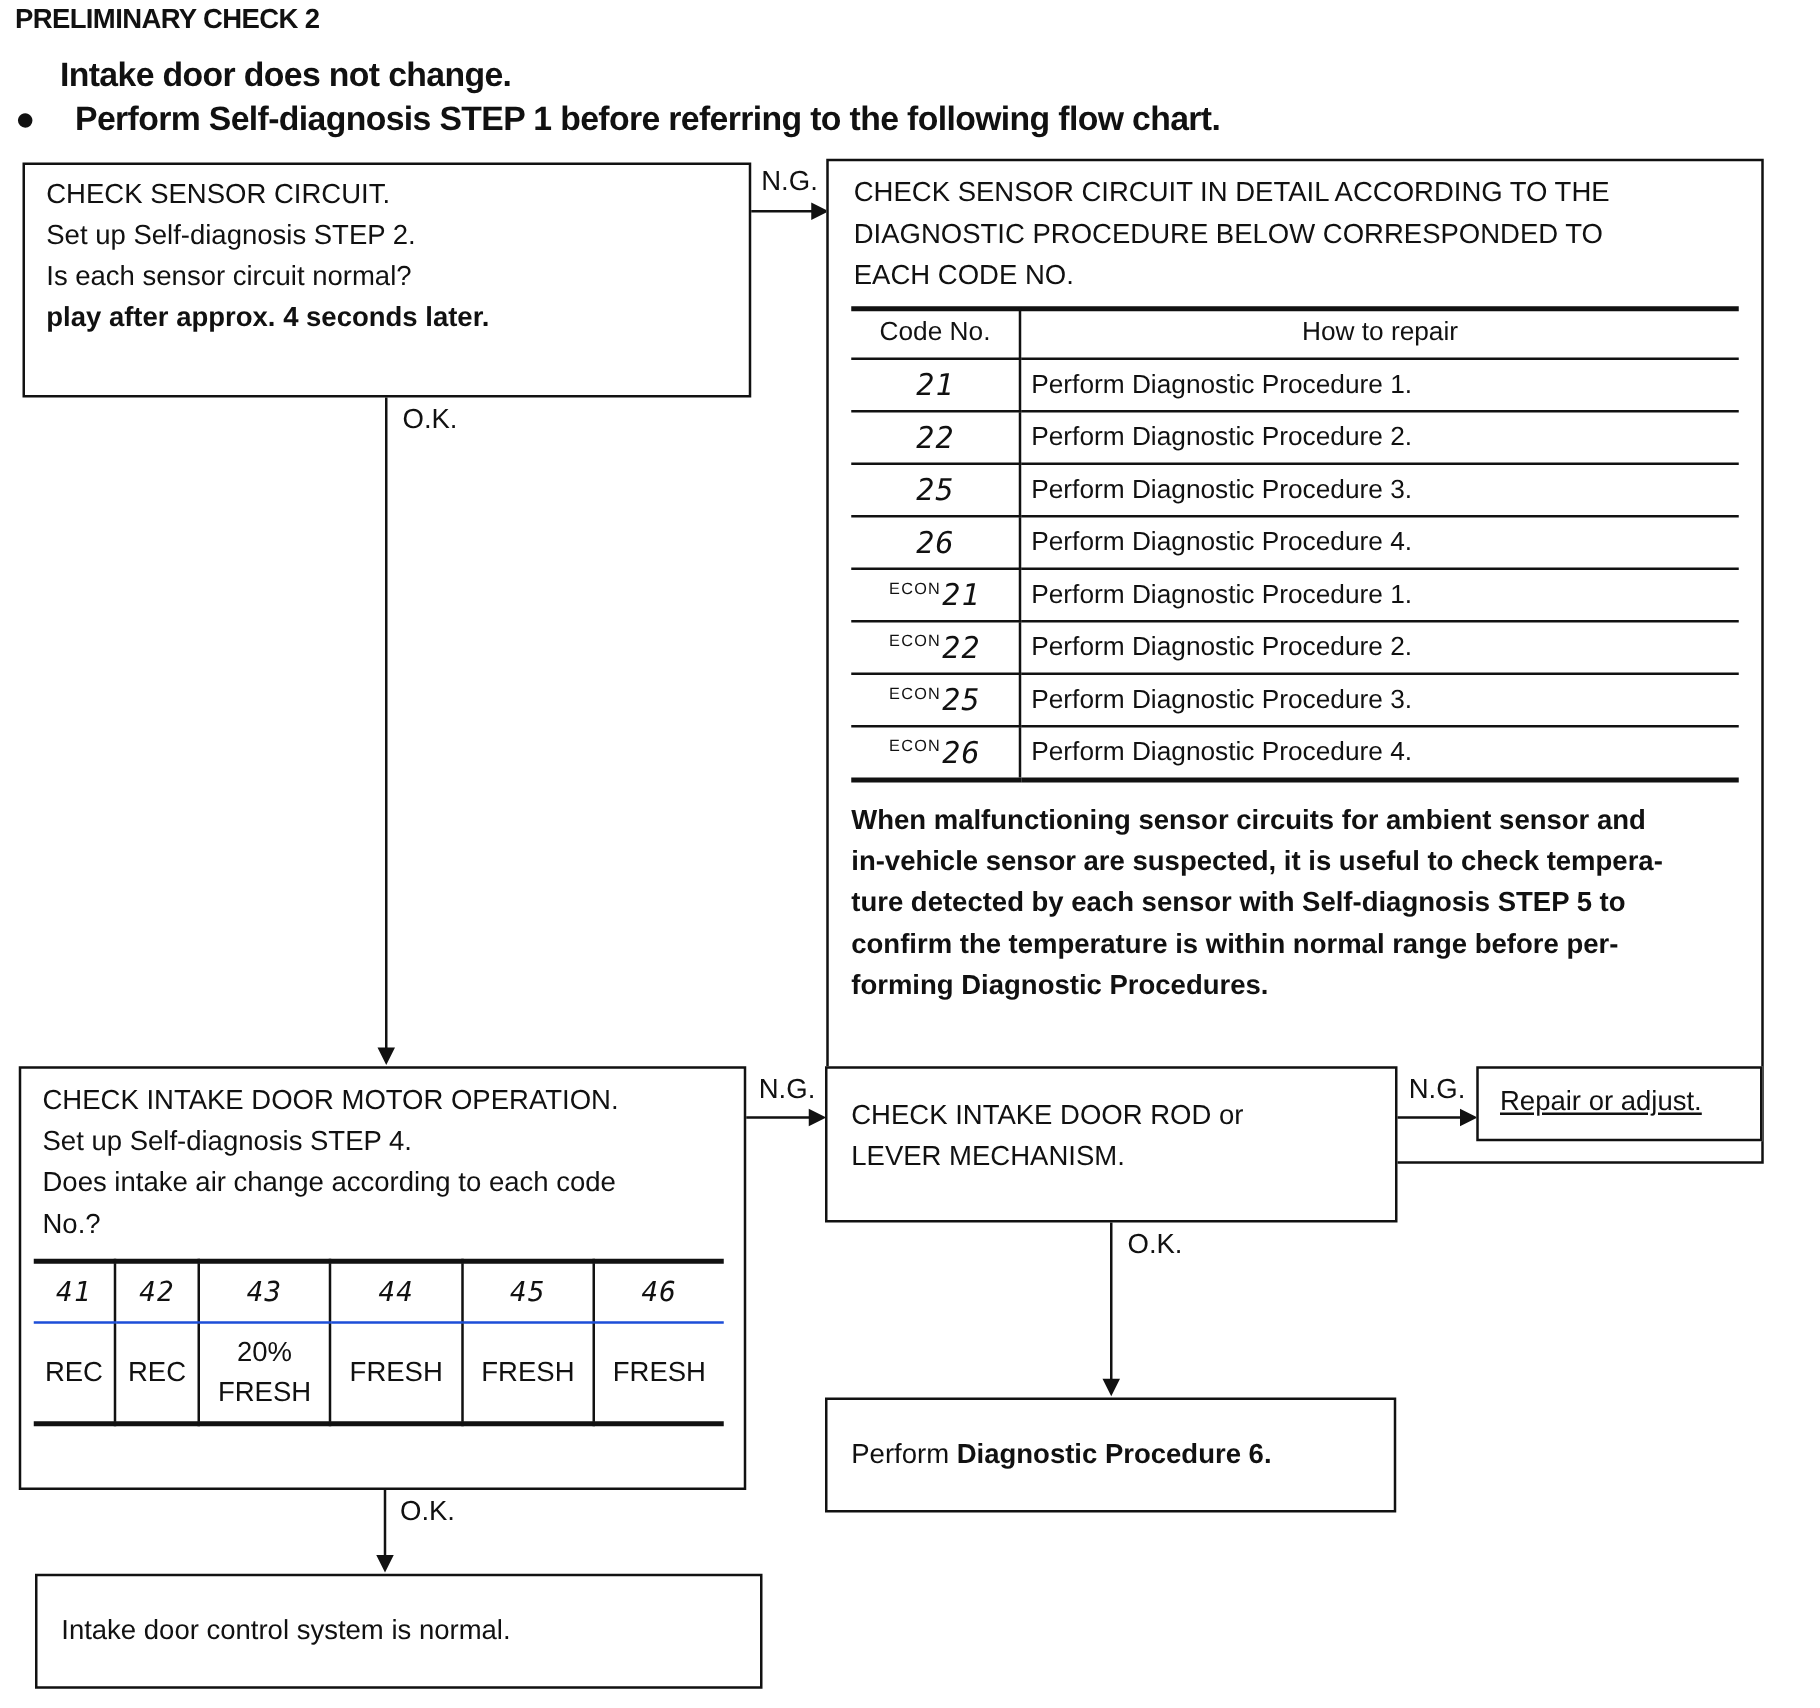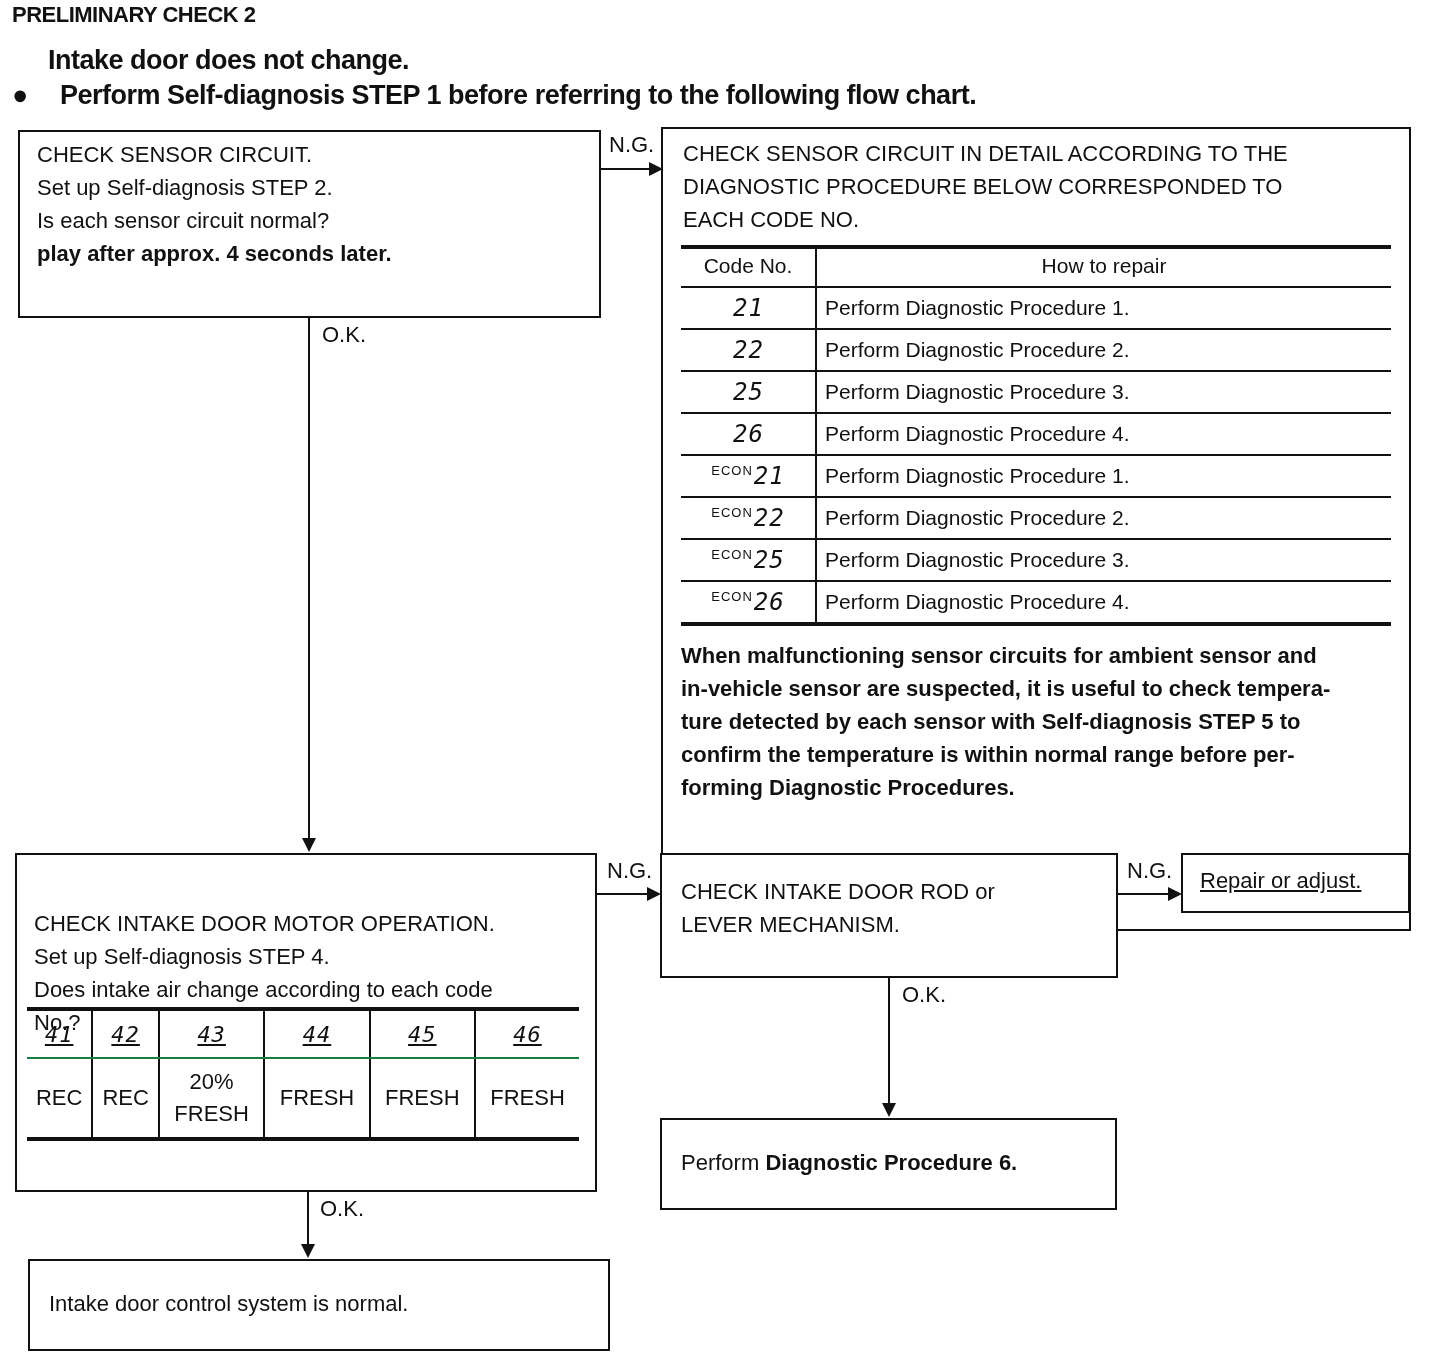--- a/index.html
+++ b/index.html
@@ -30,21 +30,21 @@
   .ctable td.code .econ { font-size:13px; vertical-align:super; font-style:normal; font-family:"Liberation Sans", sans-serif; margin-right:1px; }
   .ctable td.repair { padding-left:8px; }
   .ctable td, .ctable th { border-bottom:2px solid #111; }
   .ctable .sep { border-right:2px solid #111; }
   .ctable tr.last td { border-bottom:4px solid #111; }
 
   
   .itable { position:absolute; left:10px; top:152px; width:552px; border-collapse:collapse; border-top:4px solid #111; border-bottom:4px solid #111; }
   .itable td { text-align:center; border-right:2px solid #111; font-size:22px; padding:0; }
   .itable td:last-child { border-right:none; }
-  .itable tr.codes td { height:46px; border-bottom:2px solid #15803d; font-size:22px;text-decoration:underline; }
+  .itable tr.codes td { height:46px; border-bottom:2px solid #1d4ed8; font-size:22px; }
   .itable tr.modes td { height:78px; line-height:32px; }
 </style>
 </head>
 <body>
 
 <div class="abs h1">PRELIMINARY CHECK 2</div>
 <div class="abs h2">Intake door does not change.</div>
 <div class="abs h3">
   <span class="bullet">●</span><span>Perform Self-diagnosis STEP 1 before referring to the following flow chart.</span>
 </div>
@@ -114,21 +114,21 @@
     <div class="txt bold">confirm the temperature is within normal range before per-</div>
     <div class="txt bold">forming Diagnostic Procedures.</div>
   </div>
 </div>
 
 <div class="vline" style="left:308px; top:318px; height:522px;"></div>
 <div class="arr-down" style="left:302px; top:838px;"></div>
 <div class="lbl" style="left:322px; top:322px;">O.K.</div>
 
 <div class="box" style="left:15px; top:853px; width:582px; height:339px;">
-  <div style="position:absolute; left:17px; top:8px;margin-top:44px;">
+  <div style="position:absolute; left:17px; top:8px;">
     <div class="txt">CHECK INTAKE DOOR MOTOR OPERATION.</div>
     <div class="txt">Set up Self-diagnosis STEP 4.</div>
     <div class="txt">Does intake air change according to each code</div>
     <div class="txt">No.?</div>
   </div>
   <table class="itable">
     <tbody>
         <tr class="codes">
       <td class="lcd">41</td>
       <td class="lcd">42</td>

